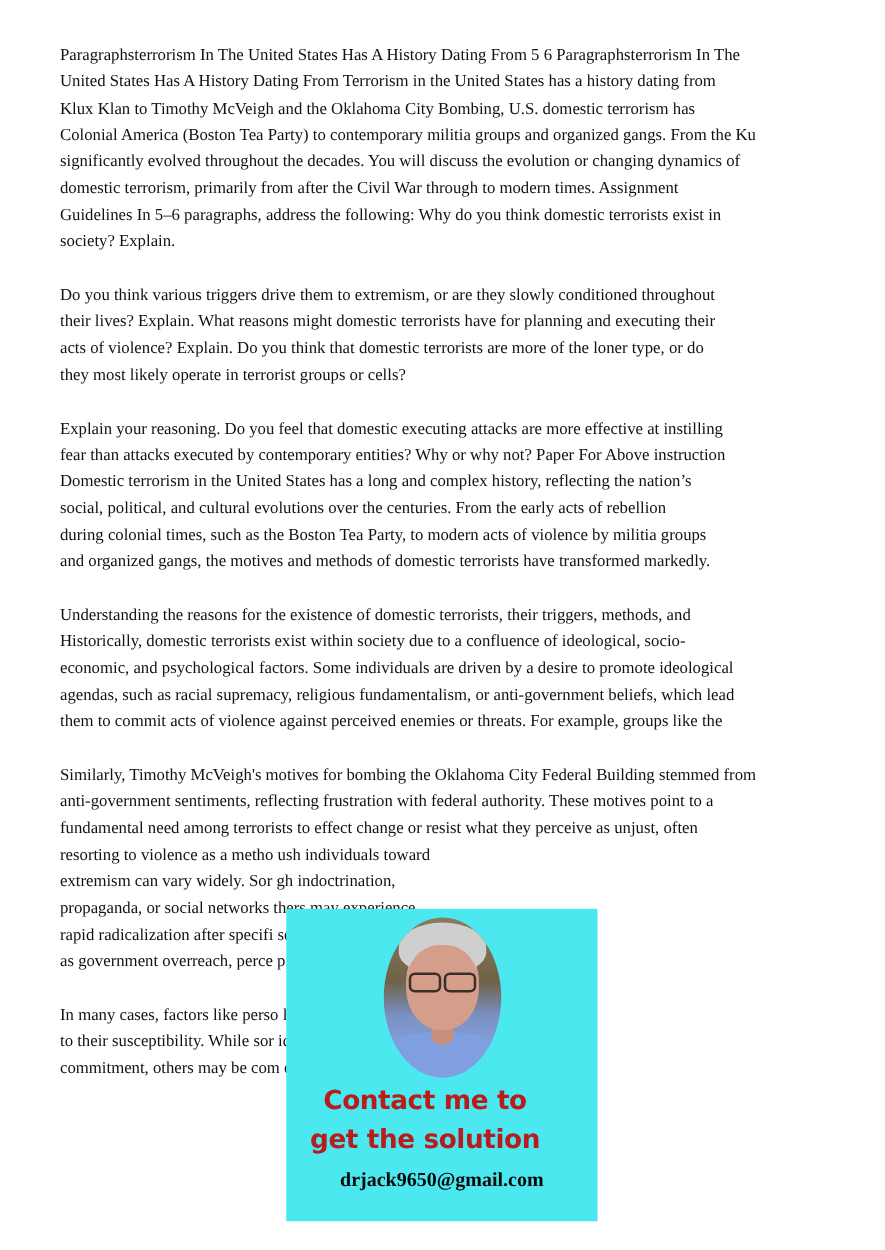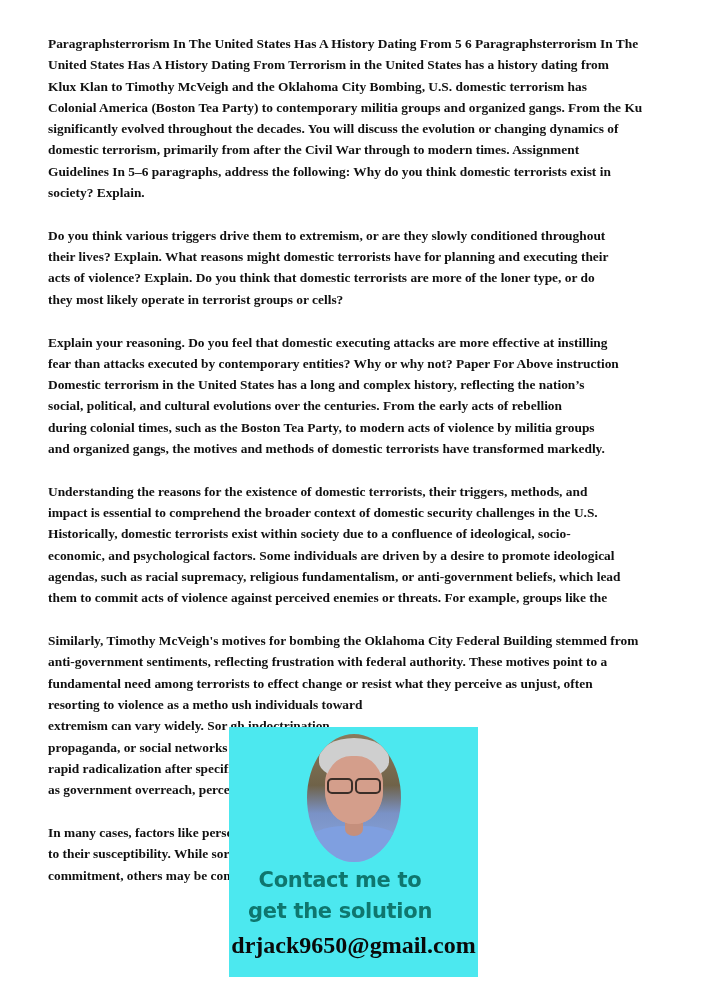--- a/index.html
+++ b/index.html
@@ -6,47 +6,47 @@
   body { width: 708px; height: 1000px; position: relative; overflow: hidden; }
   .page {
     position: absolute; left: 0; top: 0; width: 708px; height: 1000px; background: #ffffff;
   }
   .doc {
     position: absolute; left: 48px; top: 33px; width: 610px;
     font-family: "Liberation Serif", "DejaVu Serif", serif;
     font-size: 13.4px; line-height: 21.3px; color: #111111;
   }
   .para { margin: 0 0 21.5px 0; }
-  .line { display: block; white-space: nowrap; font-weight: bold; }
+  .line { display: block; white-space: nowrap; }
   .promo {
     position: absolute; left: 229px; top: 727px; width: 249px; height: 250px;
     background: #4ce8ef;
   }
   .avatar {
     position: absolute; left: 78px; top: 7px; width: 94px; height: 128px;
     border-radius: 50%; overflow: hidden;
     background: linear-gradient(180deg, #8a7a5c 0%, #6f6248 40%, #7a92c6 62%, #8ea9e0 100%);
   }
   .avatar .hair { position: absolute; left: 12px; top: 4px; width: 70px; height: 40px; border-radius: 50% 50% 40% 40%; background: #cfcfcf; }
   .avatar .face { position: absolute; left: 18px; top: 18px; width: 58px; height: 72px; border-radius: 45% 45% 48% 48%; background: #d9a592; }
   .avatar .glasses { position: absolute; left: 20px; top: 44px; width: 54px; height: 14px; }
   .avatar .glasses span { position: absolute; top: 0; width: 22px; height: 12px; border: 2px solid #3a2e28; border-radius: 5px; }
   .avatar .glasses span:first-child { left: 0; }
   .avatar .glasses span:last-child { right: 0; }
   .avatar .shirt { position: absolute; left: 0; top: 92px; width: 94px; height: 40px; background: #7f9fe0; border-radius: 40% 40% 0 0; }
   .avatar .collar { position: absolute; left: 38px; top: 88px; width: 18px; height: 14px; background: #c58f7c; border-radius: 0 0 50% 50%; }
   .promo-title {
     position: absolute; left: 0; top: 138px; width: 222px; text-align: center;
     font-family: "DejaVu Sans", "Liberation Sans", sans-serif; font-weight: bold;
-    font-size: 21px; line-height: 31px; color: #0f766e; letter-spacing: -0.3px;
+    font-size: 21px; line-height: 31px; color: #b91c1c; letter-spacing: -0.3px;
   }
   .promo-email {
     position: absolute; left: 0; top: 205px; width: 249px; text-align: center;
     font-family: "Liberation Serif", "DejaVu Serif", serif; font-weight: bold;
-    font-size: 24px; line-height: 26px; color: #0a0a0a;
+    font-size: 16px; line-height: 26px; color: #0a0a0a;
   }
 </style>
 </head>
 <body>
 
 <div class="page">
   <div class="doc">
     <p class="para">
       <span class="line">Paragraphsterrorism In The United States Has A History Dating From 5 6 Paragraphsterrorism In The</span>
       <span class="line">United States Has A History Dating From Terrorism in the United States has a history dating from</span>
@@ -66,21 +66,20 @@
     <p class="para">
       <span class="line">Explain your reasoning. Do you feel that domestic executing attacks are more effective at instilling</span>
       <span class="line">fear than attacks executed by contemporary entities? Why or why not? Paper For Above instruction</span>
       <span class="line">Domestic terrorism in the United States has a long and complex history, reflecting the nation’s</span>
       <span class="line">social, political, and cultural evolutions over the centuries. From the early acts of rebellion</span>
       <span class="line">during colonial times, such as the Boston Tea Party, to modern acts of violence by militia groups</span>
       <span class="line">and organized gangs, the motives and methods of domestic terrorists have transformed markedly.</span>
     </p>
     <p class="para">
       <span class="line">Understanding the reasons for the existence of domestic terrorists, their triggers, methods, and</span>
-      <span class="line">impact is essential to comprehend the broader context of domestic security challenges in the U.S.</span>
       <span class="line">Historically, domestic terrorists exist within society due to a confluence of ideological, socio-</span>
       <span class="line">economic, and psychological factors. Some individuals are driven by a desire to promote ideological</span>
       <span class="line">agendas, such as racial supremacy, religious fundamentalism, or anti-government beliefs, which lead</span>
       <span class="line">them to commit acts of violence against perceived enemies or threats. For example, groups like the</span>
     </p>
     <p class="para">
       <span class="line">Similarly, Timothy McVeigh's motives for bombing the Oklahoma City Federal Building stemmed from</span>
       <span class="line">anti-government sentiments, reflecting frustration with federal authority. These motives point to a</span>
       <span class="line">fundamental need among terrorists to effect change or resist what they perceive as unjust, often</span>
       <span class="line">resorting to violence as a metho                                                    ush individuals toward</span>

